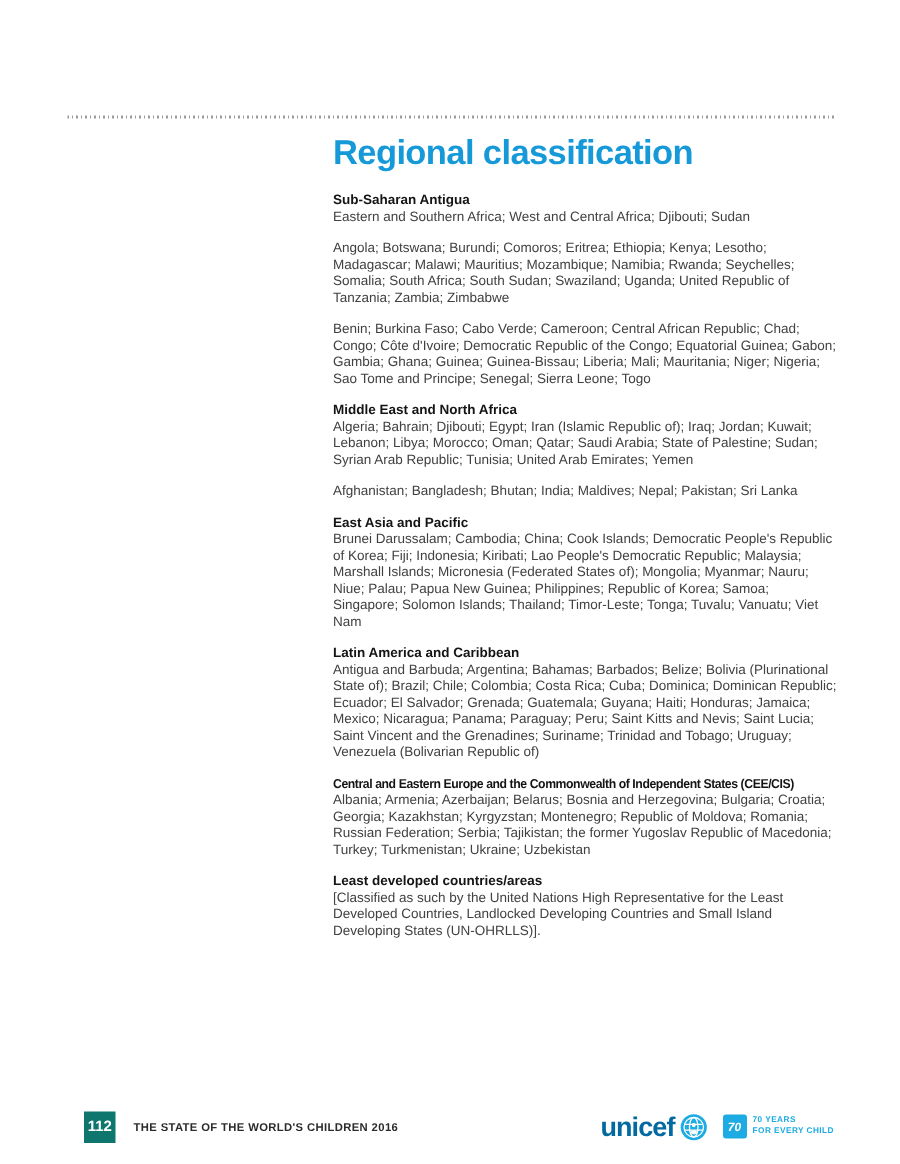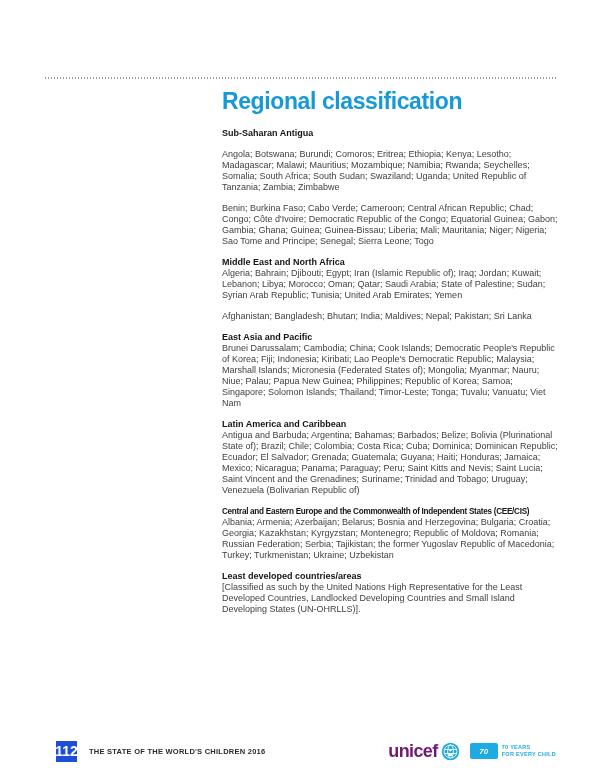--- a/index.html
+++ b/index.html
@@ -56,48 +56,48 @@
     line-height: 11px;
     color: #414141;
   }
   .footer {
     position: absolute;
     left: 56px; top: 740px; width: 500px; height: 22px;
     display: flex; align-items: center;
   }
   .page-badge {
     width: 21px; height: 21px;
-    background: #1d4ed8;
+    background: #0f766e;
     color: #ffffff;
-    font-size: 14px; font-weight: bold;
+    font-size: 10px; font-weight: bold;
     display: flex; align-items: center; justify-content: center;
     flex: 0 0 auto;
   }
   .report-title {
     margin-left: 12px;
     font-size: 7.5px;
     font-weight: bold;
     letter-spacing: 0.25px;
     color: #2b2b2b;
   }
   .logos {
     margin-left: auto;
     display: flex; align-items: center;
   }
   .unicef-word {
     font-size: 18px;
     font-weight: bold;
     letter-spacing: -0.6px;
-    color: #701a75;
+    color: #0369a1;
     line-height: 1;
   }
   .unicef-emblem { margin-left: 3px; display: block; }
   .seventy { display: flex; align-items: center; margin-left: 10px; }
   .seventy-badge {
-    width: 28px; height: 16px;
+    width: 16px; height: 16px;
     background: #1cabe2;
     color: #ffffff;
     font-size: 8px; font-weight: bold; font-style: italic;
     display: flex; align-items: center; justify-content: center;
     border-radius: 2px;
     flex: 0 0 auto;
   }
   .seventy-text {
     margin-left: 4px;
     display: flex; flex-direction: column; justify-content: center;
@@ -112,20 +112,21 @@
 
 <div class="page">
 
   <div class="dotted-rule"></div>
 
   <div class="content">
     <h1 class="title">Regional classification</h1>
 
     <section class="region">
       <h2>Sub-Saharan Antigua</h2>
+      <p>Eastern and Southern Africa; West and Central Africa; Djibouti; Sudan</p>
     </section>
 
     <section class="region">
       <p>Angola; Botswana; Burundi; Comoros; Eritrea; Ethiopia; Kenya; Lesotho; Madagascar; Malawi; Mauritius; Mozambique; Namibia; Rwanda; Seychelles; Somalia; South Africa; South Sudan; Swaziland; Uganda; United Republic of Tanzania; Zambia; Zimbabwe</p>
     </section>
 
     <section class="region">
       <p>Benin; Burkina Faso; Cabo Verde; Cameroon; Central African Republic; Chad; Congo; Côte d'Ivoire; Democratic Republic of the Congo; Equatorial Guinea; Gabon; Gambia; Ghana; Guinea; Guinea-Bissau; Liberia; Mali; Mauritania; Niger; Nigeria; Sao Tome and Principe; Senegal; Sierra Leone; Togo</p>
     </section>
 

